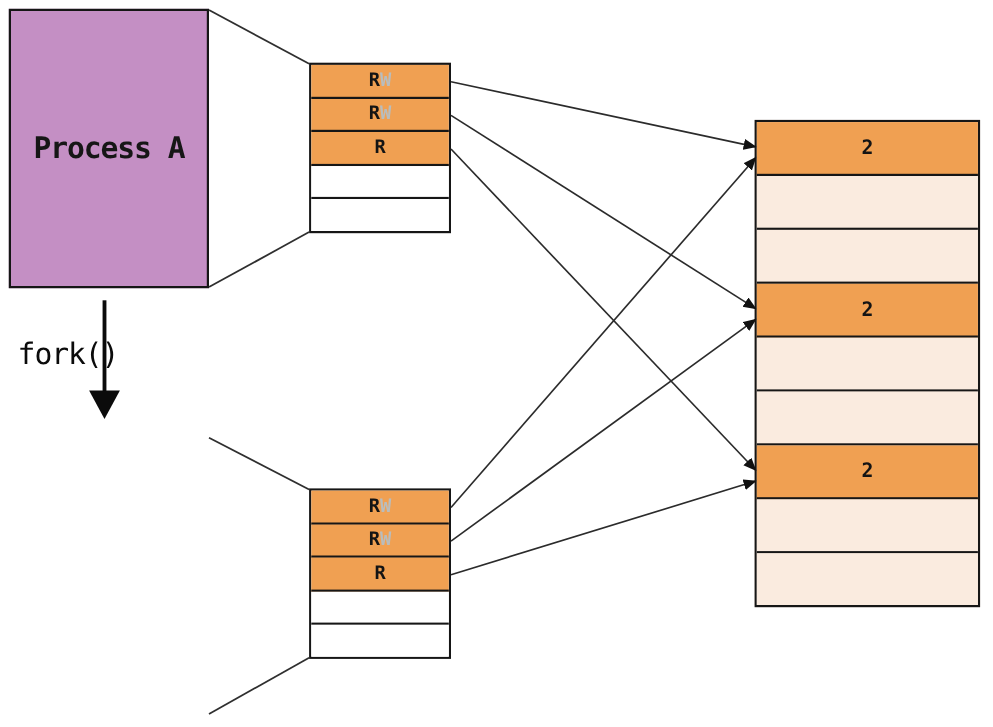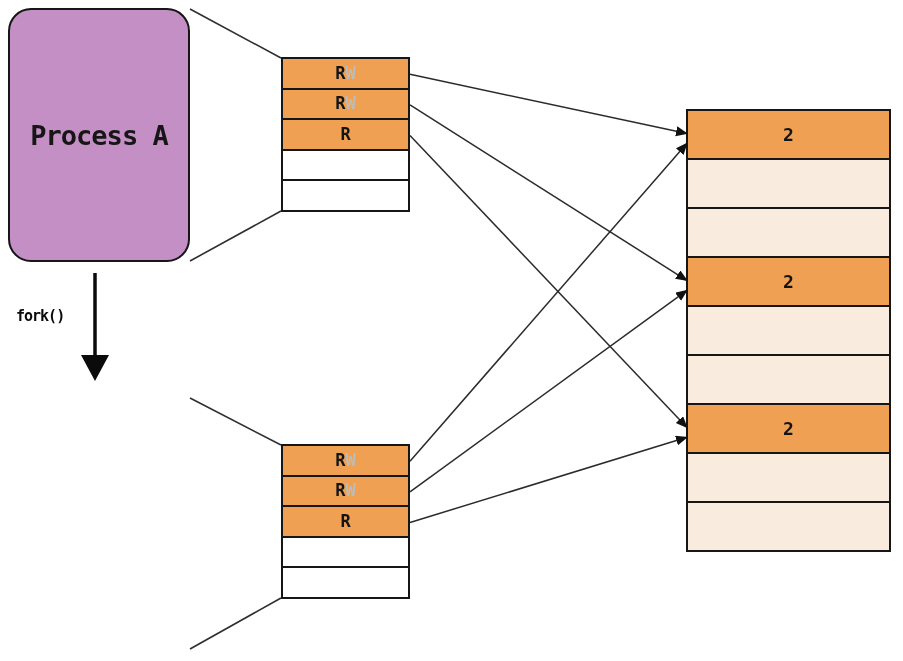--- a/index.html
+++ b/index.html
@@ -19,29 +19,29 @@
     font-family:"DejaVu Sans Mono","Liberation Mono",monospace;
     overflow:hidden;
   }
   .proc-box{
     position:absolute;
     width:182px;
     border:2px solid var(--ink);
     box-sizing:border-box;
     display:flex;align-items:center;justify-content:center;
   }
-  #proc-a{left:8px;top:8px;height:254px;background:var(--purple);border-radius:23px;}
+  #proc-a{left:8px;top:8px;height:254px;background:var(--purple);}
   #proc-b{left:8px;top:397px;height:253px;background:var(--teal);}
   .proc-label{
     font-size:27px;font-weight:bold;color:var(--ink);
     letter-spacing:-1px;white-space:nowrap;
   }
   #fork-label{
     position:absolute;left:16px;top:307px;
-    font-size:15px;font-weight:bold;color:#0b0b0b;
+    font-size:27px;font-weight:normal;color:#0b0b0b;
     letter-spacing:-1px;
   }
   .page-table{
     position:absolute;left:281px;width:129px;
     border:2px solid var(--ink);
     box-sizing:border-box;
     display:flex;flex-direction:column;
     background:#ffffff;
   }
   #page-table-a{top:57px;height:155px;}

